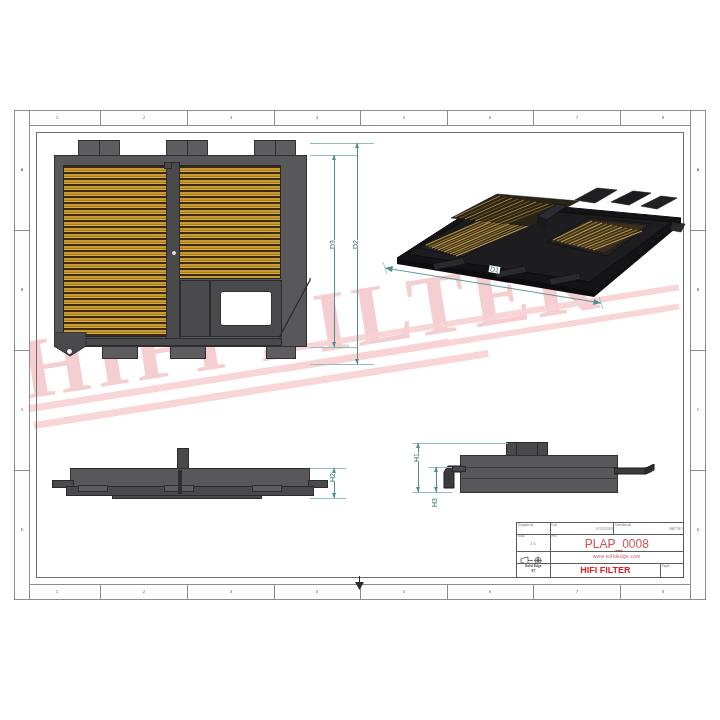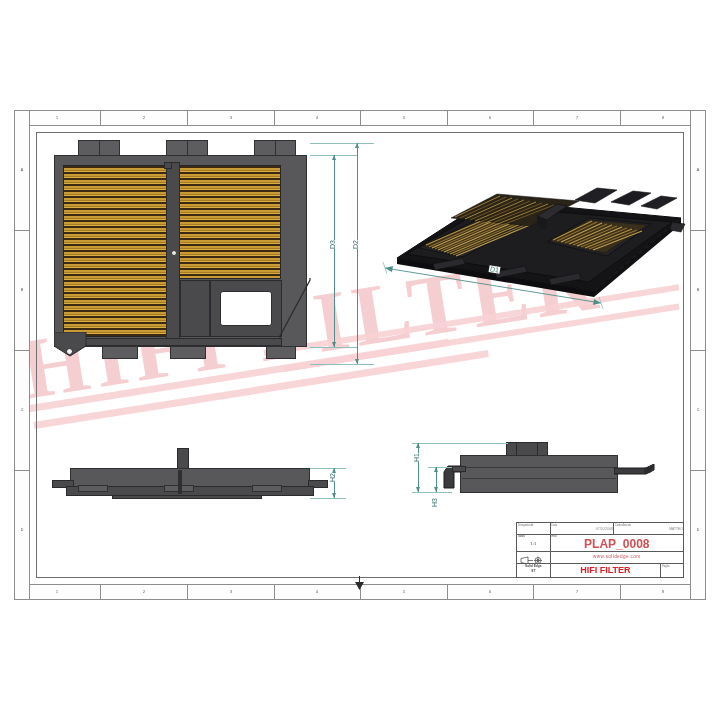--- a/index.html
+++ b/index.html
@@ -401,21 +401,21 @@
       <div class="tb-cell" style="width:64px;">
         <span class="tb-micro">Data</span>
         <div class="tb-mid" style="text-align:right;padding-right:3px;">07/10/2008</div>
       </div>
       <div class="tb-cell" style="width:70px;">
         <span class="tb-micro">Controllato da</span>
         <div class="tb-mid" style="text-align:right;padding-right:3px;">MATTEO</div>
       </div>
     </div>
 
-    <div class="tb-row" style="height:17px;font-weight:bold;">
+    <div class="tb-row" style="height:17px;">
       <div class="tb-cell" style="width:34px;">
         <span class="tb-micro">Scala</span>
         <div class="tb-mid" style="text-align:center;margin-top:6px;font-size:4px;color:#777;">1:1</div>
       </div>
       <div class="tb-cell" style="width:134px;">
         <span class="tb-micro">Rev.</span>
         <div class="tb-part" style="margin-top:2px;">PLAP_0008</div>
       </div>
     </div>
 

